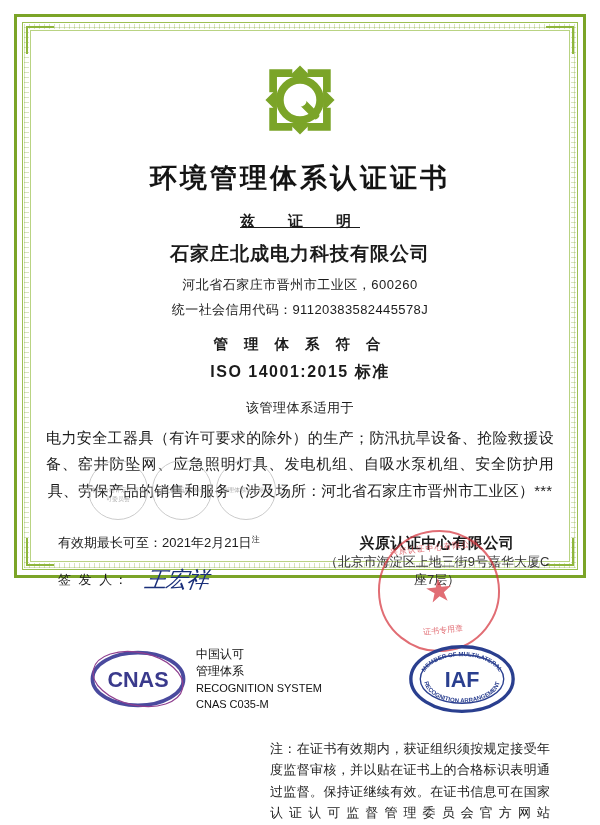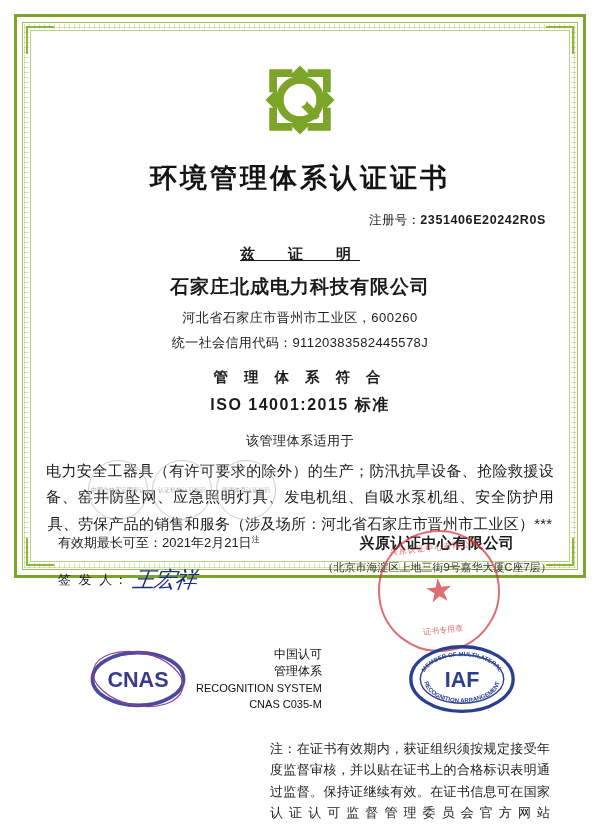--- a/index.html
+++ b/index.html
@@ -148,21 +148,21 @@
     top: 492px;
     text-align: left;
     font-size: 13px;
     line-height: 2.0;
   }
   .dates .sup { font-size: 8px; vertical-align: super; }
   .sign-row {
     margin-top: 2px;
     display: flex;
     align-items: center;
-    gap: 4px;
+    gap: 16px;
   }
   .sign-label { font-size: 13px; letter-spacing: 2px; }
   .signature {
     font-family: "Liberation Serif", serif;
     font-style: italic;
     font-size: 22px;
     color: #1a2f7a;
     transform: skewX(-8deg);
     letter-spacing: -1px;
   }
@@ -174,22 +174,21 @@
     top: 496px;
     width: 230px;
     text-align: center;
   }
   .issuer-name {
     font-size: 15px;
     font-weight: bold;
     letter-spacing: 0.5px;
   }
   .issuer-addr {
-    margin-top: 7px;
-    font-size: 11px;
+    font-size: 13px;
     color: #333;
   }
   .seal {
     position: absolute;
     left: 338px;
     top: 492px;
     width: 118px;
     height: 118px;
     border: 2.5px solid #d6363f;
     border-radius: 50%;
@@ -242,21 +241,21 @@
     display: flex;
     align-items: center;
     gap: 10px;
   }
   .cnas-mark {
     position: relative;
     width: 96px;
     height: 62px;
   }
   .cnas-text {
-    text-align: right;
+    text-align: left;
     font-size: 11px;
     line-height: 1.45;
     color: #111;
   }
   .cnas-text .cn { font-size: 12px; }
   .iaf {
     position: absolute;
     right: 38px;
     top: -2px;
     width: 108px;
@@ -326,23 +325,20 @@
           <path d="M86 50 l-12 12 v-24 z"></path>
         </g>
         <circle cx="50" cy="50" r="21" fill="none" stroke="#7ba428" stroke-width="8"></circle>
         <path d="M50 50 L66 66" stroke="#7ba428" stroke-width="8" stroke-linecap="round"></path>
         <circle cx="50" cy="50" r="7" fill="#ffffff"></circle>
       </svg>
     </div>
 
     <div class="cert-title">环境管理体系认证证书</div>
 
-    <div class="reg-line">
-      <span>注册号：</span><span class="reg-value">2351406E20242R0S</span>
-    </div>
 
     <div class="hereby">兹　证　明</div>
     <div class="company">石家庄北成电力科技有限公司</div>
     <div class="address">河北省石家庄市晋州市工业区，600260</div>
     <div class="credit-code">
       <span>统一社会信用代码：</span><span>91120383582445578J</span>
     </div>
 
     <div class="conform">管 理 体 系 符 合</div>
     <div class="standard">ISO 14001:2015 标准</div>

